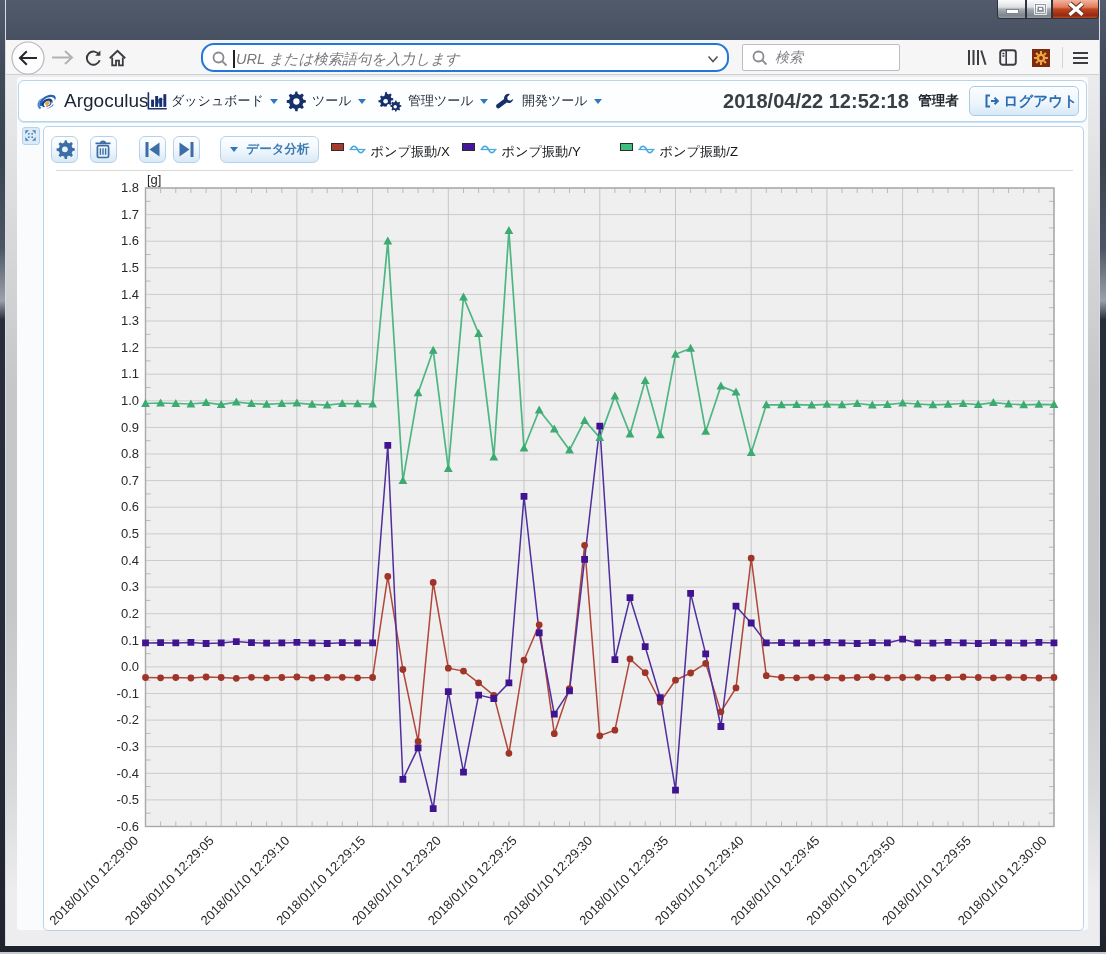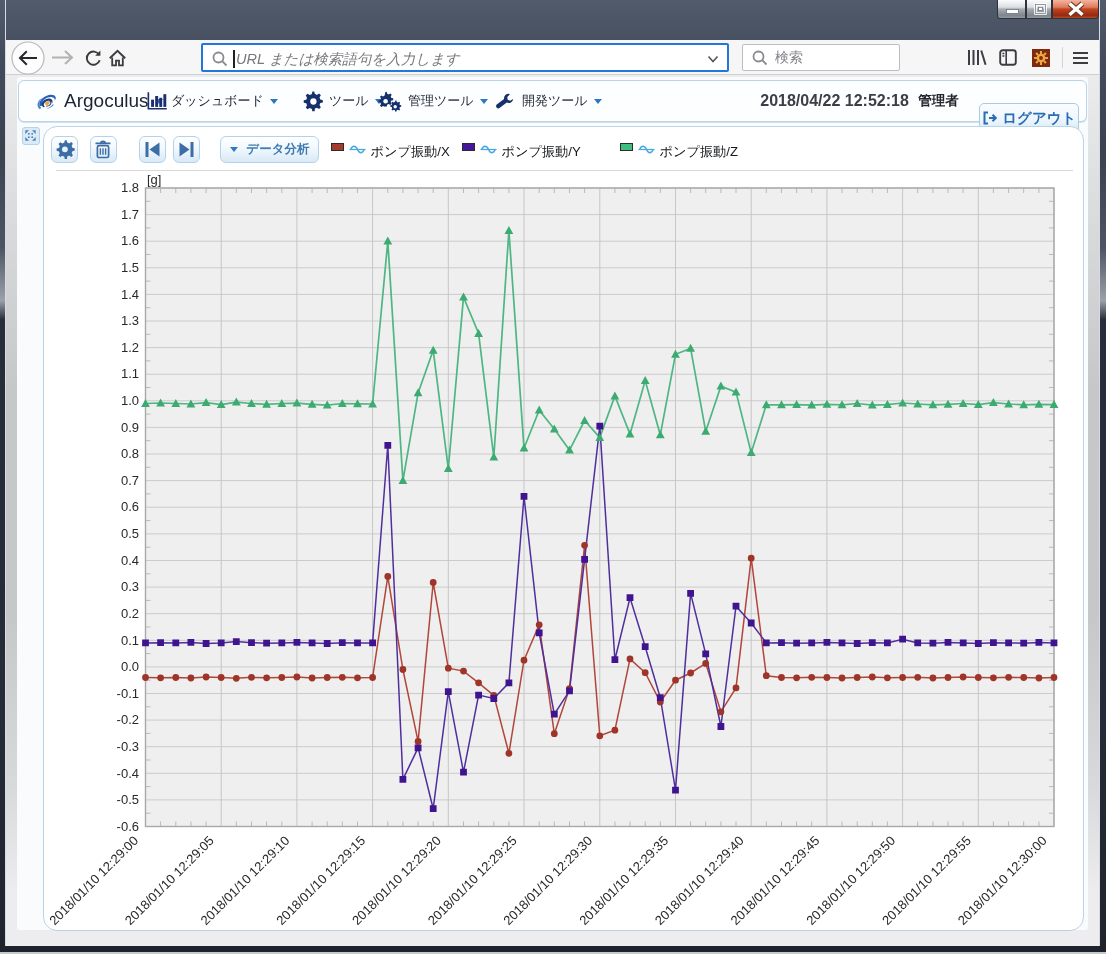--- a/index.html
+++ b/index.html
@@ -15,37 +15,37 @@
 #plus{position:absolute;left:273px;top:13px;width:17px;height:17px}
 
 #winbtns{position:absolute;right:0;top:0;height:19px;display:flex}
 .wb{height:19px;border:1px solid #2f343c;border-top:none;position:relative;background:linear-gradient(180deg,#fbfcfd 0%,#dcdfe2 40%,#a9aeb5 50%,#7f858e 85%,#9298a0 100%)}
 .wb.min{width:29px;border-radius:0 0 0 3px}
 .wb.max{width:26px}
 .wb.cls{width:47px;border-radius:0 0 4px 0;background:linear-gradient(180deg,#f3b49e 0%,#dd7c5c 40%,#c3451f 50%,#942a10 85%,#b54a24 100%)}
 
 #navtb{position:absolute;left:0;top:40px;right:0;height:35px;background:#f6f6f7;border-bottom:1px solid #cfcfd1}
 .icbtn{position:absolute;top:0;height:35px;display:flex;align-items:center;justify-content:center}
-#urlbar{position:absolute;left:195px;top:3px;width:528px;height:29px;background:#fff;border:2px solid #2377d8;border-radius:2px}
+#urlbar{position:absolute;left:195px;top:3px;width:528px;height:29px;background:#fff;border:2px solid #2377d8;border-radius:13px}
 #urlbar .ph{position:absolute;left:33px;top:4.5px;font-size:14.5px;font-style:italic;color:#77777c}
 #urlbar .tcaret{position:absolute;left:30px;top:4.5px;width:1.5px;height:18px;background:#222}
 #searchbar{position:absolute;left:736px;top:4px;width:158px;height:27px;background:#fff;border:1px solid #bdbdc0;border-radius:2px}
-#searchbar .ph{position:absolute;left:32px;top:4px;font-size:14px;color:#82828a}
+#searchbar .ph{position:absolute;left:32px;top:4px;font-size:14px;font-style:italic;color:#82828a}
 
 #page{position:absolute;left:0;top:75px;right:0;bottom:0;background:linear-gradient(180deg,#ebecee 0%,#d8d9db 18%,#c6c7c9 36%,#c6c7c9 62%,#d8d9db 82%,#ededef 94%,#ededef 100%)}
 #whitebox{position:absolute;left:11px;right:11px;top:2px;bottom:14.7px;background:#fafbfc;border-radius:3px}
 #appnav{position:absolute;left:12px;top:5px;right:12px;height:42px;background:#fdfeff;border:1px solid #b9d3e8;border-radius:6px;box-shadow:0 1px 0 #cfe3f2}
 .navitem{position:absolute;top:0;height:40px;display:flex;align-items:center;font-size:13px;color:#1b2430}
 .navitem.lat{font-size:19px}
 .caret{display:inline-block;width:0;height:0;border-left:4.5px solid transparent;border-right:4.5px solid transparent;border-top:5px solid #2e78c0;margin-left:6px}
-#stamp{position:absolute;right:177px;top:0;height:40px;display:flex;align-items:center;font-size:16px;font-weight:700;color:#3a3f46}
+#stamp{position:absolute;right:177px;top:0;height:40px;display:flex;align-items:center;font-size:20px;font-weight:700;color:#3a3f46}
 #adminu{position:absolute;right:127px;top:0;height:40px;display:flex;align-items:center;font-size:13.5px;font-weight:700;color:#23282e}
-#logout{position:absolute;right:7px;top:22px;width:100px;height:30px;border:1px solid #a9cbe4;border-radius:5px;background:linear-gradient(180deg,#fbfdff 0%,#eef6fc 55%,#d7e9f6 100%);display:flex;align-items:center;justify-content:center;font-size:14.5px;font-weight:700;color:#2a6db3}
+#logout{position:absolute;right:7px;top:5px;width:110px;height:30px;border:1px solid #a9cbe4;border-radius:5px;background:linear-gradient(180deg,#fbfdff 0%,#eef6fc 55%,#d7e9f6 100%);display:flex;align-items:center;justify-content:flex-end;font-size:14.5px;font-weight:700;color:#2a6db3}
 #expandbtn{position:absolute;left:16px;top:52px;width:18px;height:17.6px;border:1px solid #b4d3ea;border-radius:3px;background:#ddeaf6}
-#card{position:absolute;left:37.4px;top:50.5px;width:1040.6px;height:805px;background:#fff;border:1px solid #b9d3e8;border-radius:14px}
+#card{position:absolute;left:37.4px;top:50.5px;width:1040.6px;height:805px;background:#fff;border:1px solid #b9d3e8;border-radius:5px}
 
 .btn{position:absolute;top:9px;height:27px;border:1px solid #b5d2ea;border-radius:6px;background:linear-gradient(180deg,#ffffff 0%,#f2f8fd 45%,#d8e9f6 100%);display:flex;align-items:center;justify-content:center}
 #b1{left:7px;width:27px}
 #b2{left:45.5px;width:27px}
 #b3{left:94.5px;width:27.5px}
 #b4{left:128.5px;width:27.5px}
 #b5{left:176px;width:99px;font-size:12.5px;font-weight:700;color:#3f7cb4}
 #cardsep{position:absolute;left:12px;top:43px;right:10px;height:1px;background:#d9d9d9}
 .leg{position:absolute;top:16px;height:20px;display:flex;align-items:flex-start;font-size:13.2px;color:#14171a}
 .sw{width:13px;height:8px;border:1.5px solid #2c2c2c;margin-right:5px}
@@ -158,21 +158,21 @@
           </svg>Argoculus<span class="caret"></span></div>
 <div class="navitem" style="left:128px"><svg width="20" height="20" viewBox="0 0 22 21" style="margin-right:4px">
             <g fill="#1b2f6e">
               <rect x="4.5" y="9" width="3.2" height="8"></rect>
               <rect x="9" y="5" width="3.2" height="12"></rect>
               <rect x="13.5" y="7" width="3.2" height="10"></rect>
               <rect x="18" y="3" width="3.2" height="14"></rect>
             </g>
             <path d="M1.5 1 V19 H21.8" stroke="#1b2f6e" stroke-width="1.8" fill="none"></path>
           </svg>ダッシュボード<span class="caret"></span></div>
-<div class="navitem" style="left:284px"><svg width="21" height="21" viewBox="0 0 20 20" style="margin-right:5px">
+<div class="navitem" style="left:267px"><svg width="21" height="21" viewBox="0 0 20 20" style="margin-right:5px">
             <path d="M10 1.2 L11.6 1.2 L12.2 3.6 a6.8 6.8 0 0 1 1.9 0.8 l2.1-1.3 L17.9 4.8 L16.6 6.9 a6.8 6.8 0 0 1 .8 1.9 l2.4.6 v2.2 l-2.4.6 a6.8 6.8 0 0 1-.8 1.9 l1.3 2.1-1.7 1.7-2.1-1.3 a6.8 6.8 0 0 1-1.9.8 L12 20 H9.8 L9.2 17.6 a6.8 6.8 0 0 1-1.9-.8 l-2.1 1.3-1.7-1.7 1.3-2.1 a6.8 6.8 0 0 1-.8-1.9 L1.6 11.8 V9.6 l2.4-.6 a6.8 6.8 0 0 1 .8-1.9 L3.5 5 5.2 3.3 7.3 4.6 a6.8 6.8 0 0 1 1.9-.8 L9.8 1.4 Z" fill="#16306b" transform="translate(-0.9,-0.7)"></path>
             <circle cx="9.9" cy="10" r="3" fill="#fff"></circle>
           </svg>ツール<span class="caret"></span></div>
 <div class="navitem" style="left:357px"><svg width="26" height="21" viewBox="0 0 26 21" style="margin-right:6px">
             <g fill="#16306b">
               <path d="M9.5 0.8 l1.3.1 .4 1.9 a5.5 5.5 0 0 1 1.5.6 l1.7-1 1.3 1.3-1 1.7 a5.5 5.5 0 0 1 .6 1.5 l1.9.4 v1.9 l-1.9.4 a5.5 5.5 0 0 1-.6 1.5 l1 1.7-1.3 1.3-1.7-1 a5.5 5.5 0 0 1-1.5.6 l-.4 1.9 H8.9 L8.5 15.7 a5.5 5.5 0 0 1-1.5-.6 l-1.7 1-1.3-1.3 1-1.7 a5.5 5.5 0 0 1-.6-1.5 L2.5 11.2 V9.3 l1.9-.4 a5.5 5.5 0 0 1 .6-1.5 l-1-1.7 1.3-1.3 1.7 1 a5.5 5.5 0 0 1 1.5-.6 Z"></path>
               <circle cx="9.6" cy="10.2" r="2.3" fill="#fff"></circle>
               <path d="M19.5 9.5 l1 .1 .3 1.4 a4 4 0 0 1 1.1.45 l1.25-.75 1 1-.75 1.25 a4 4 0 0 1 .45 1.1 l1.4.3 v1.4 l-1.4.3 a4 4 0 0 1-.45 1.1 l.75 1.25-1 1-1.25-.75 a4 4 0 0 1-1.1.45 l-.3 1.4 h-1.4 l-.3-1.4 a4 4 0 0 1-1.1-.45 l-1.25.75-1-1 .75-1.25 a4 4 0 0 1-.45-1.1 l-1.4-.3 v-1.4 l1.4-.3 a4 4 0 0 1 .45-1.1 l-.75-1.25 1-1 1.25.75 a4 4 0 0 1 1.1-.45 Z"></path>
               <circle cx="19.2" cy="15.7" r="1.7" fill="#fff"></circle>
             </g>

